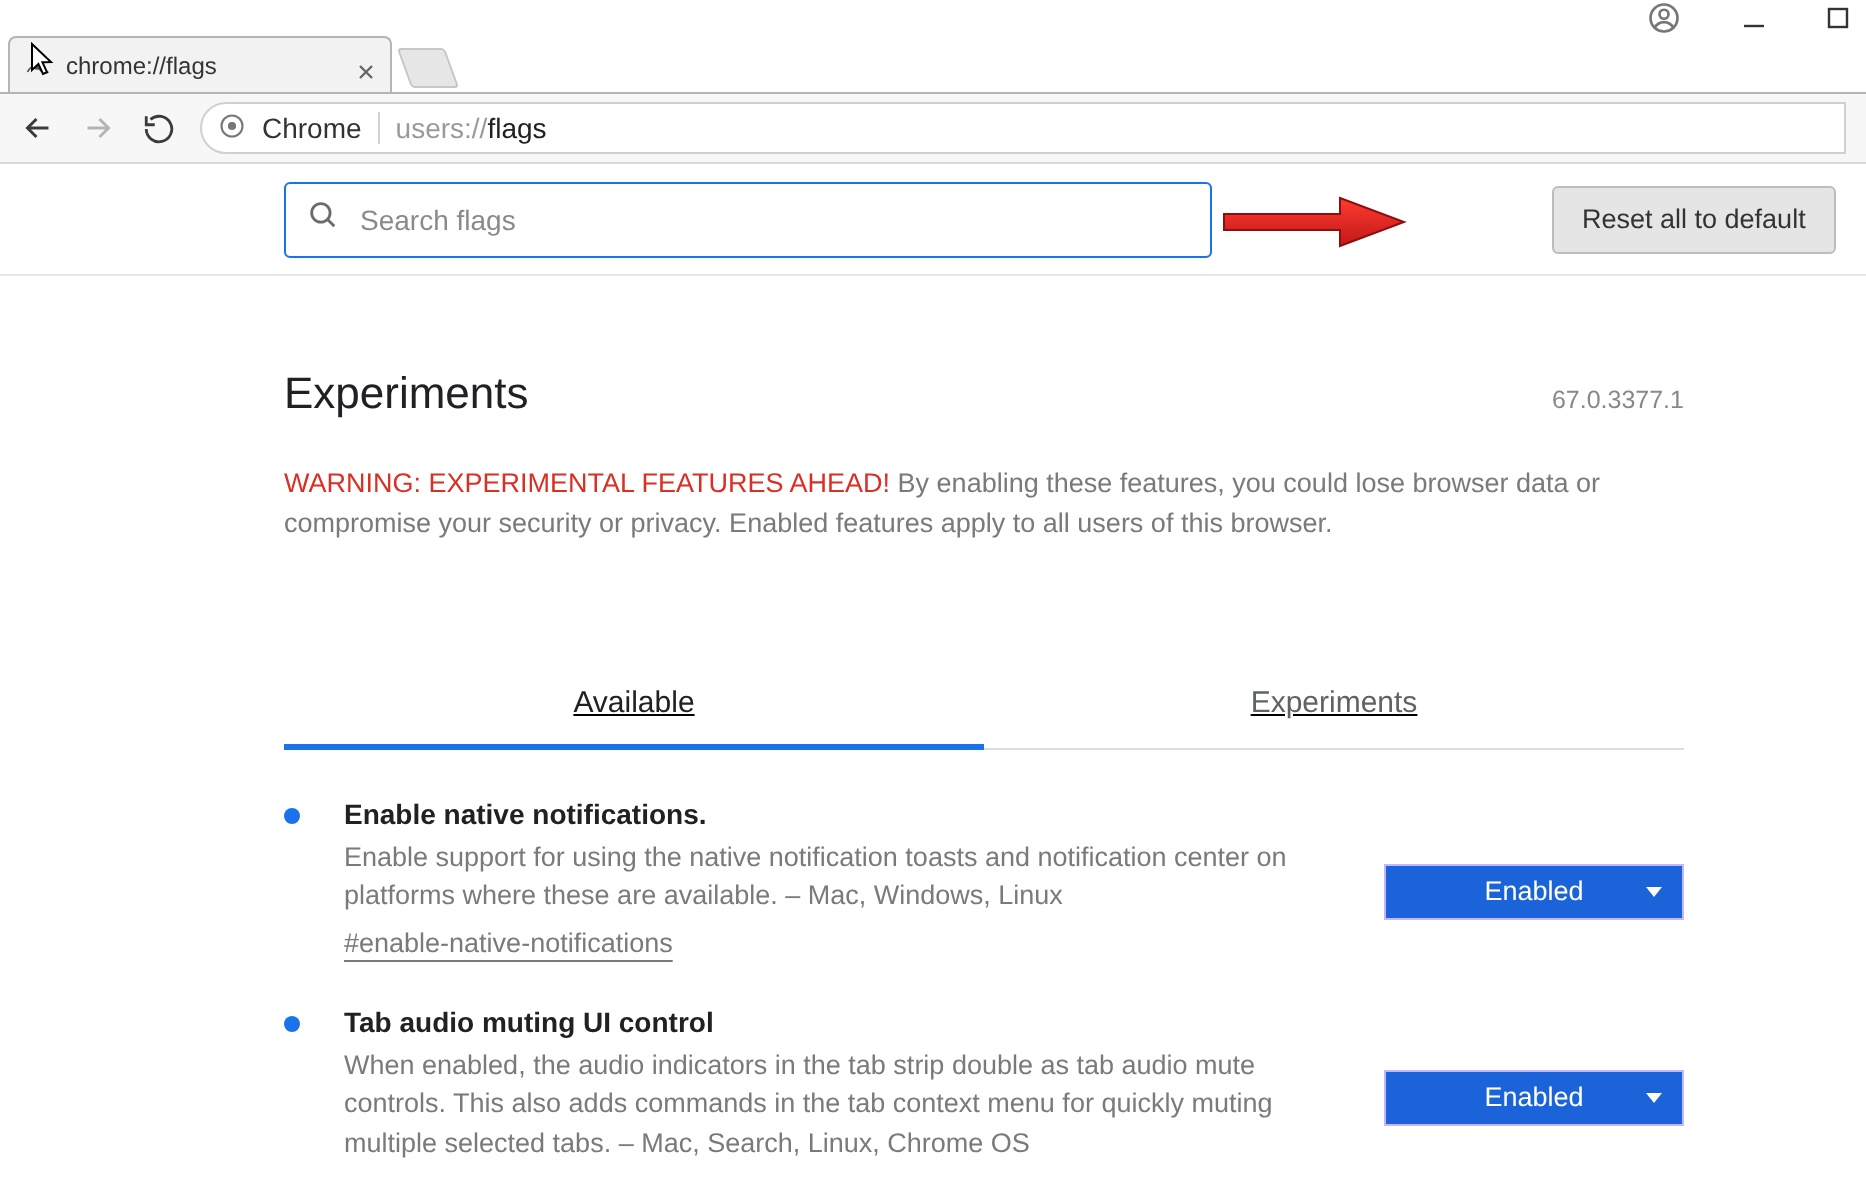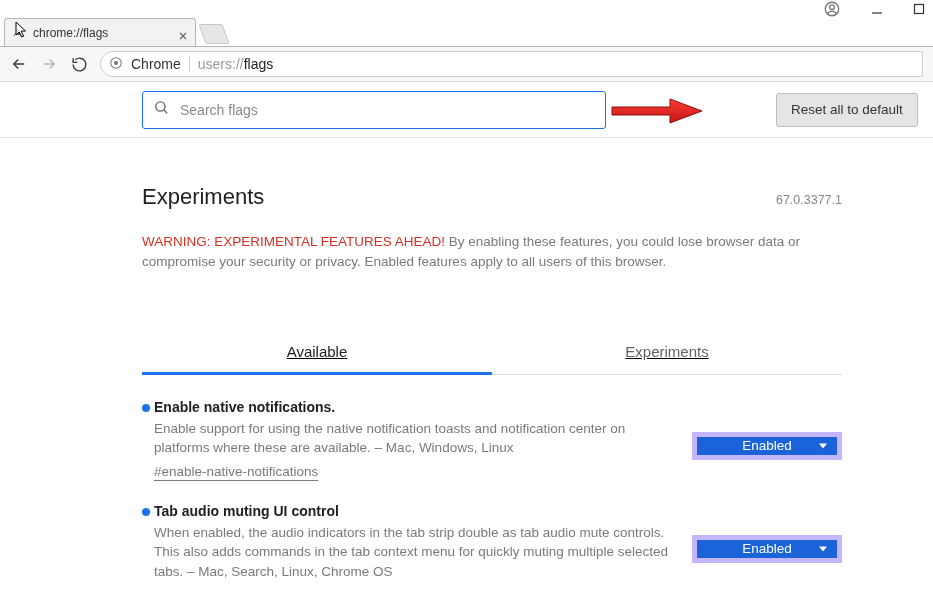--- a/index.html
+++ b/index.html
@@ -190,21 +190,21 @@
     content: "";
     position: absolute;
     left: 0; right: 0; bottom: -1px;
     height: 3px;
     background: #1a73e8;
   }
 
   .flag {
     display: flex;
     padding: 24px 0 0 0;
-    gap: 4px;
+    gap: 22px;
   }
   .flag .dot {
     width: 8px; height: 8px; border-radius: 50%;
     background: #1a73e8;
     margin-top: 5px;
     flex: none;
     margin-left: -18px;
   }
   .flag-body { flex: 1; padding-right: 18px; }
   .flag-title {
@@ -223,21 +223,21 @@
     font-size: 13.5px;
     color: #7a7a7a;
     text-decoration: underline;
     text-underline-offset: 4px;
   }
   .flag-select {
     align-self: center;
     width: 150px;
     height: 28px;
     background: #1a63d9;
-    border: 5px solid #c4b5fd;
+    border: 1px solid #c4b5fd;
     color: #fff;
     font-size: 13.5px;
     display: flex;
     align-items: center;
     justify-content: center;
     position: relative;
     cursor: pointer;
     margin-top: 14px;
   }
   .flag-select .caret {

